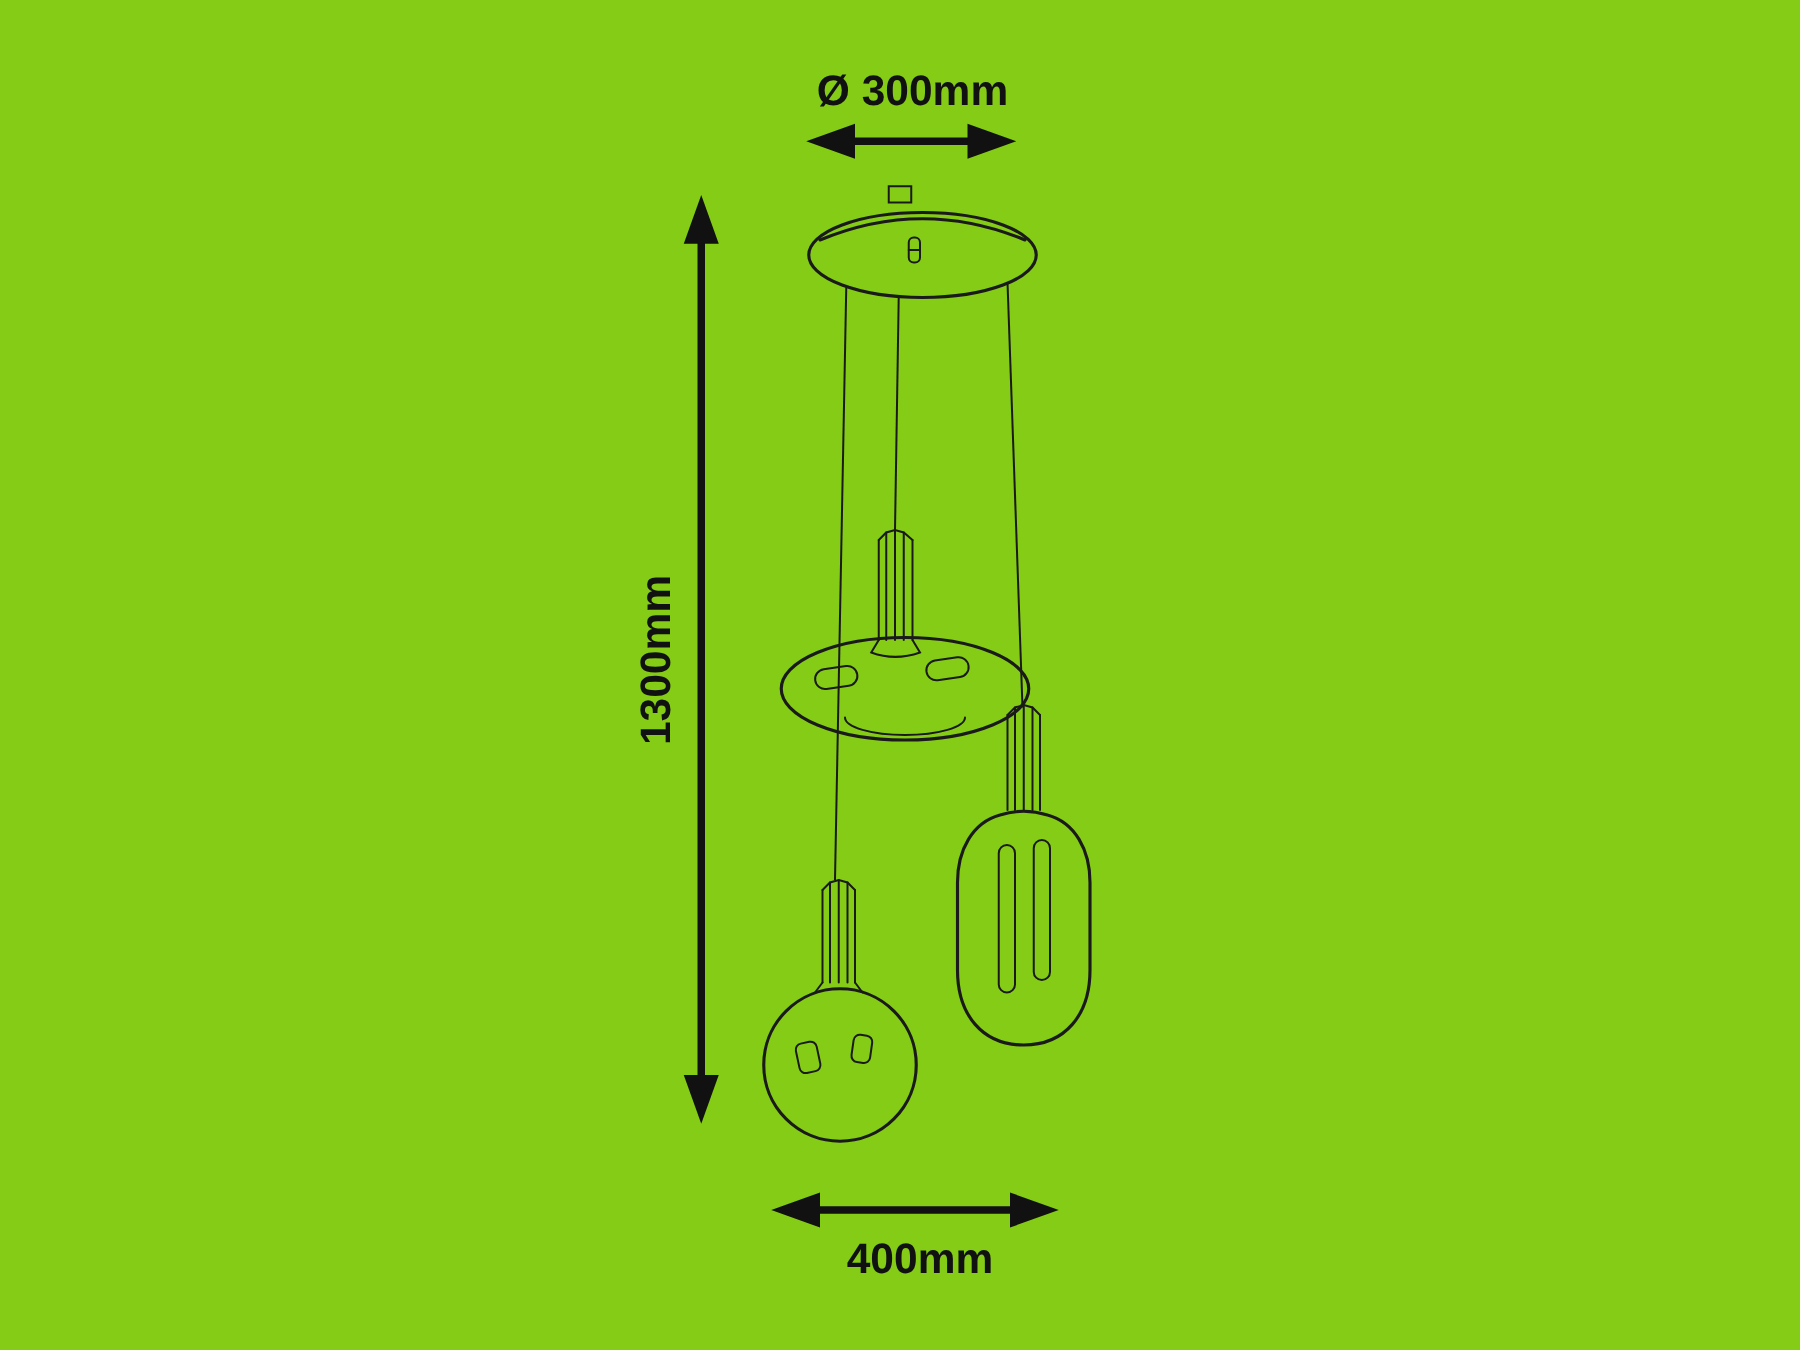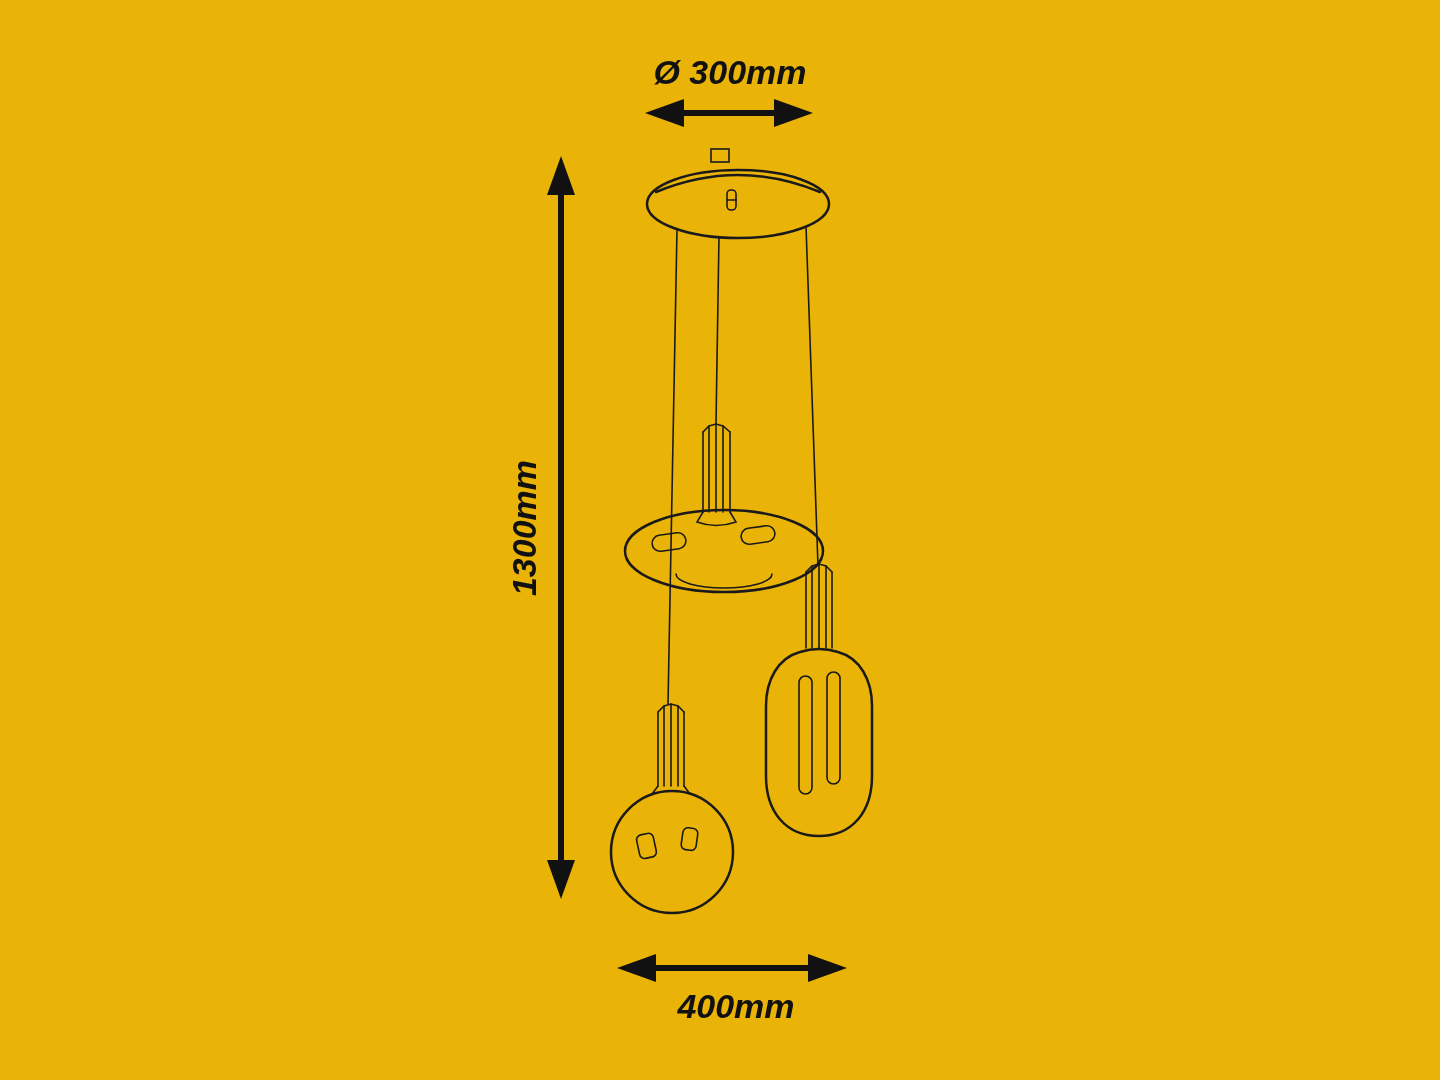--- a/index.html
+++ b/index.html
@@ -4,23 +4,22 @@
 <style>
   html, body {
     margin: 0;
     padding: 0;
     background: #ffffff;
   }
   .canvas {
     position: relative;
     width: 1440px;
     height: 1080px;
-    background: #eab308;
+    background: #84cc16;
     overflow: hidden;
-    font-style: italic;
   }
   svg {
     position: absolute;
     top: 0;
     left: 0;
   }
   .dim-label {
     font-family: "Liberation Sans", sans-serif;
     font-weight: bold;
     font-size: 34px;

